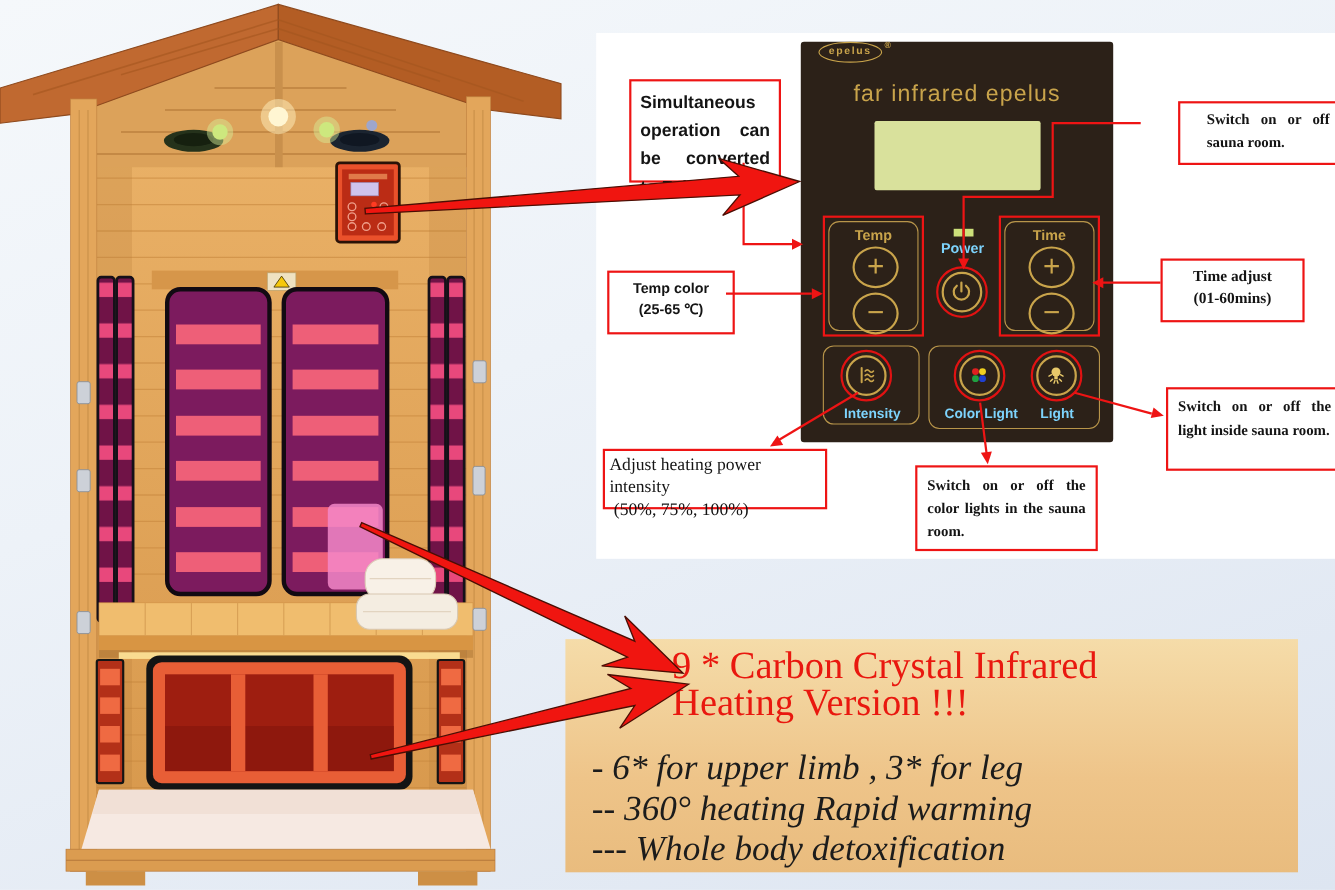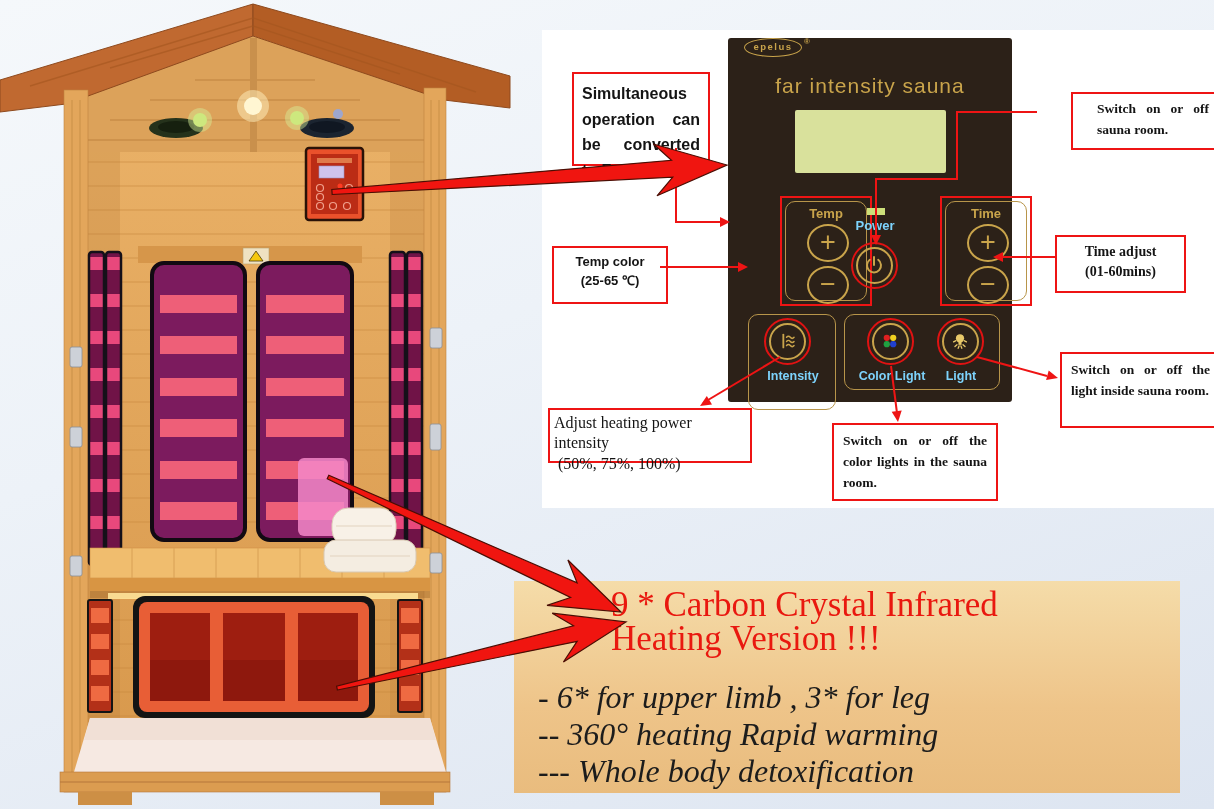--- a/index.html
+++ b/index.html
@@ -10,21 +10,21 @@
   .white-card{position:absolute;left:542px;top:30px;width:672px;height:478px;background:#ffffff;z-index:2;}
   
   .cpanel{position:absolute;left:186px;top:8px;width:284px;height:364px;background:#2c2118;border-radius:3px;}
   .cpanel *{box-sizing:border-box;}
   .logo{position:absolute;left:16px;top:0;width:58px;height:19px;border:1.5px solid #c9a44b;border-radius:50%;
         color:#c9a44b;font-size:9.5px;font-weight:bold;letter-spacing:1.5px;text-align:center;line-height:16px;}
   .logo sup{position:absolute;right:-9px;top:-5px;font-size:8px;letter-spacing:0;}
   .cp-title{position:absolute;left:0;top:36px;width:100%;text-align:center;color:#c9a44b;
             font-size:21px;font-weight:500;letter-spacing:1px;}
   .lcd{position:absolute;left:67px;top:72px;width:151px;height:63px;background:#d9e19c;border-radius:2px;}
-  .red-frame{position:absolute;border:2px solid #ee1414;margin-left:32px;}
+  .red-frame{position:absolute;border:2px solid #ee1414;}
   .gold-box{position:absolute;left:3px;top:3px;right:3px;bottom:3px;border:1.5px solid #b8954a;border-radius:10px;}
   .sec-label{position:absolute;top:4px;left:0;width:100%;text-align:center;color:#c9a44b;font-size:13px;font-weight:600;}
   .round-btn{position:absolute;width:42px;height:38px;border:2px solid #c9a44b;border-radius:50%;
              color:#c9a44b;text-align:center;line-height:33px;font-size:27px;cursor:default;}
   .ring{position:absolute;width:47px;height:47px;border:2.5px solid #e01212;border-radius:50%;}
   .gold-circle{position:absolute;left:2.5px;top:2.5px;width:37px;height:37px;border:2px solid #c9a44b;border-radius:50%;
                display:flex;align-items:center;justify-content:center;}
   .btn-label{position:absolute;color:#7dd3fc;font-size:12.5px;font-weight:600;text-align:center;}
   .indicator{position:absolute;left:139px;top:170px;display:flex;gap:2px;}
   .indicator span{width:8px;height:7px;background:#cde07a;display:block;}
@@ -220,21 +220,21 @@
       <rect x="70" y="556" width="12" height="20" rx="2"></rect>
         <rect x="430" y="328" width="12" height="20" rx="2"></rect>
       <rect x="430" y="424" width="11" height="26" rx="2"></rect>
         <rect x="430" y="553" width="12" height="20" rx="2"></rect>
     </g>
   </svg>
 
   <div class="white-card">
     <div class="cpanel">
       <div class="logo"><span>epelus</span><sup>®</sup></div>
-      <div class="cp-title">far intensity sauna</div>
+      <div class="cp-title">far infrared epelus</div>
       <div class="lcd"></div>
 
       <div class="red-frame" style="left:20px;top:158px;width:92px;height:110px;">
         <div class="gold-box">
           <div class="sec-label">Temp</div>
           <div class="round-btn" style="left:21px;top:22px;"><span>+</span></div>
           <div class="round-btn" style="left:21px;top:64px;"><span>−</span></div>
         </div>
       </div>
 
@@ -253,21 +253,21 @@
       </div>
 
       <div class="red-frame" style="left:180px;top:158px;width:92px;height:110px;">
         <div class="gold-box">
           <div class="sec-label">Time</div>
           <div class="round-btn" style="left:21px;top:22px;"><span>+</span></div>
           <div class="round-btn" style="left:21px;top:64px;"><span>−</span></div>
         </div>
       </div>
 
-      <div style="position:absolute;left:20px;top:276px;width:88px;height:96px;border:1.5px solid #b8954a;border-radius:10px;">
+      <div style="position:absolute;left:20px;top:276px;width:88px;height:72px;border:1.5px solid #b8954a;border-radius:10px;">
         <div class="ring" style="left:15px;top:3px;">
           <div class="gold-circle">
             <svg width="22" height="22" viewBox="0 0 24 24">
               <path d="M8 5v14" stroke="#c9a44b" stroke-width="2" stroke-linecap="round"></path>
               <path d="M11.5 8c1.3-1.6 2.8-1.6 4.1 0c1.3 1.6 2.8 1.6 4.1 0 M11.5 12.5c1.3-1.6 2.8-1.6 4.1 0c1.3 1.6 2.8 1.6 4.1 0 M11.5 17c1.3-1.6 2.8-1.6 4.1 0c1.3 1.6 2.8 1.6 4.1 0" stroke="#c9a44b" stroke-width="1.6" fill="none" stroke-linecap="round"></path>
             </svg>
           </div>
         </div>
         <div class="btn-label" style="left:0;top:54px;width:88px;">Intensity</div>
       </div>

